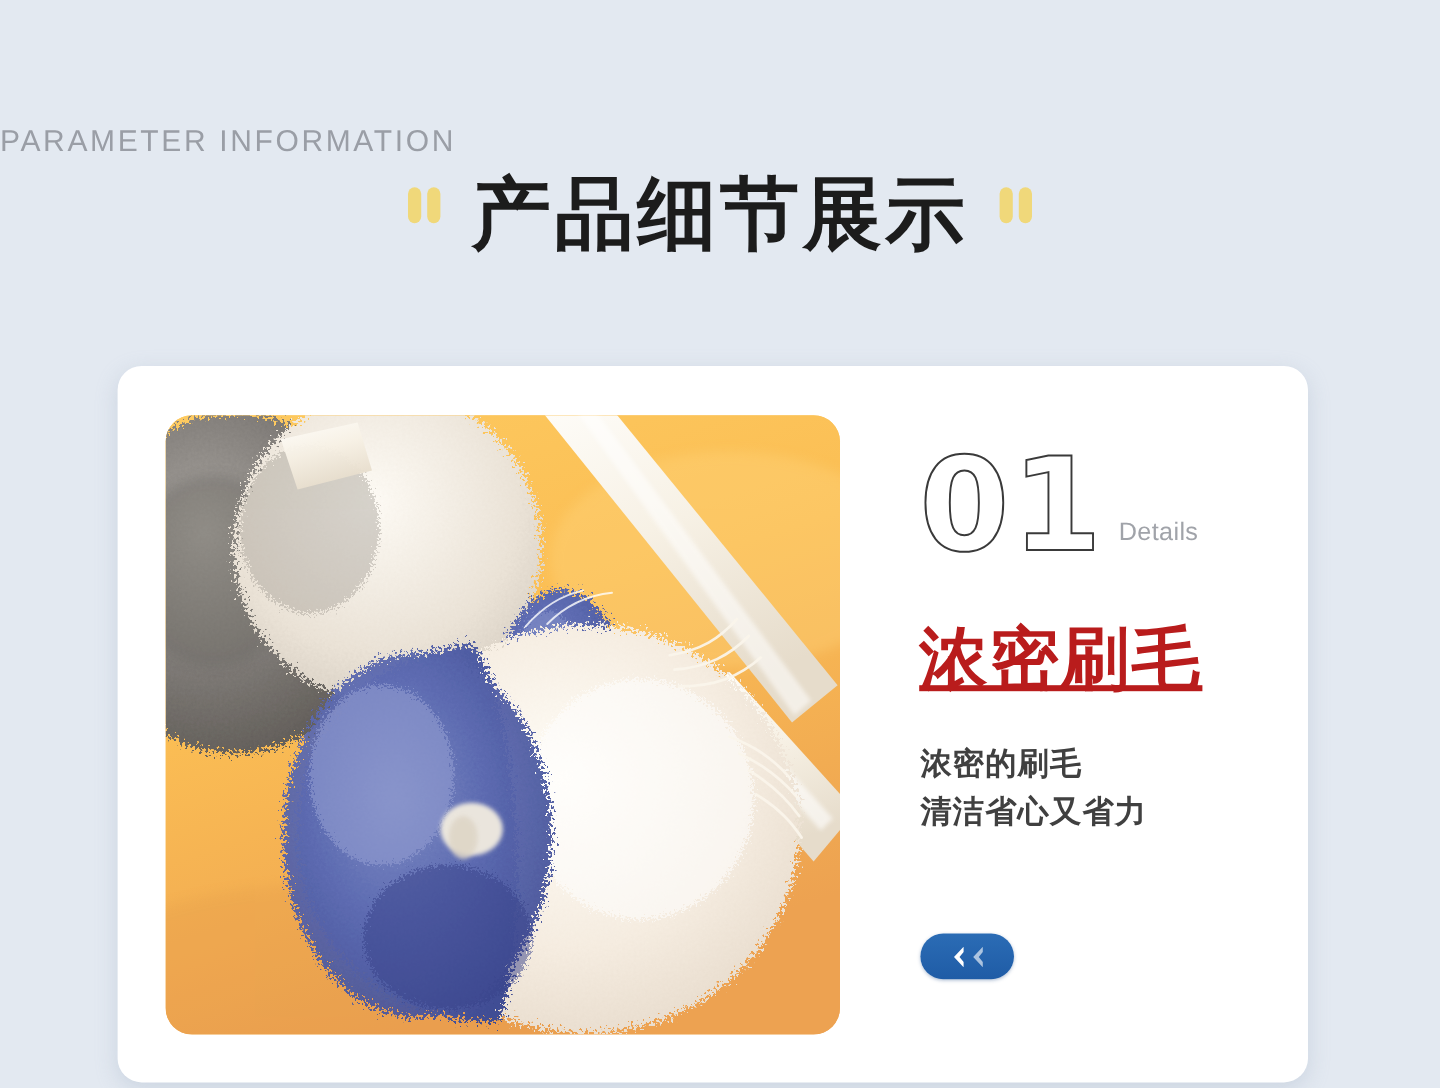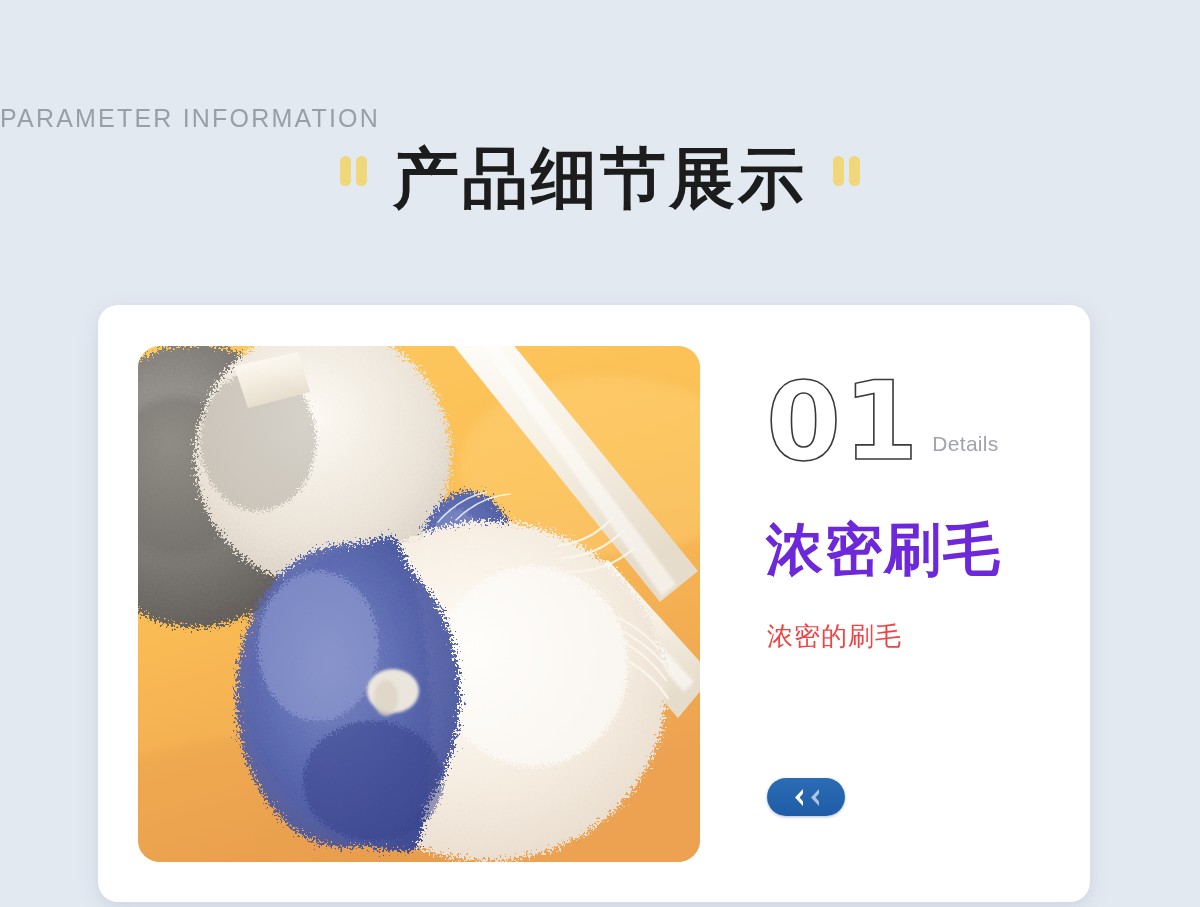--- a/index.html
+++ b/index.html
@@ -110,33 +110,34 @@
     font-weight:normal;
     color:#a0a3a9;
     padding-bottom:9px;
     letter-spacing:0.3px;
   }
   .headline {
     position:absolute;
     left:0; top:216px;
     font-size:57px;
     font-weight:bold;
-    color:#6d28d9;
+    color:#b91c1c;
     letter-spacing:2px;
     line-height:1;
     white-space:nowrap;
+    text-decoration:underline;
   }
   .sub {
     position:absolute;
     left:1px; top:311px;
     font-size:26px;
-    color:#ef4444;
+    color:#404040;
     line-height:1.55;
     letter-spacing:1px;
-    font-weight:400;
+    font-weight:700;
   }
   .arrow-btn {
     position:absolute;
     left:1px; top:473px;
     width:78px; height:38px;
     border-radius:19px;
     background:linear-gradient(180deg,#2b6cb5 0%,#1f5ca6 100%);
     display:flex;
     align-items:center;
     justify-content:center;
@@ -312,20 +313,21 @@
 
     <div class="num-row">
       <span class="num-outline">01</span>
       <span class="details-label">Details</span>
     </div>
 
     <h2 class="headline">浓密刷毛</h2>
 
     <div class="sub">
       <div>浓密的刷毛</div>
+      <div>清洁省心又省力</div>
     </div>
 
     <div class="arrow-btn">
       <svg width="15" height="19" viewBox="0 0 15 19">
         <path d="M12 1 L4 9.5 L12 18 L12 13.6 L8.6 9.5 L12 5.4 Z" fill="#ffffff"></path>
       </svg>
       <svg width="15" height="19" viewBox="0 0 15 19">
         <path d="M12 1 L4 9.5 L12 18 L12 13.6 L8.6 9.5 L12 5.4 Z" fill="#ffffff" opacity="0.62"></path>
       </svg>
     </div>

